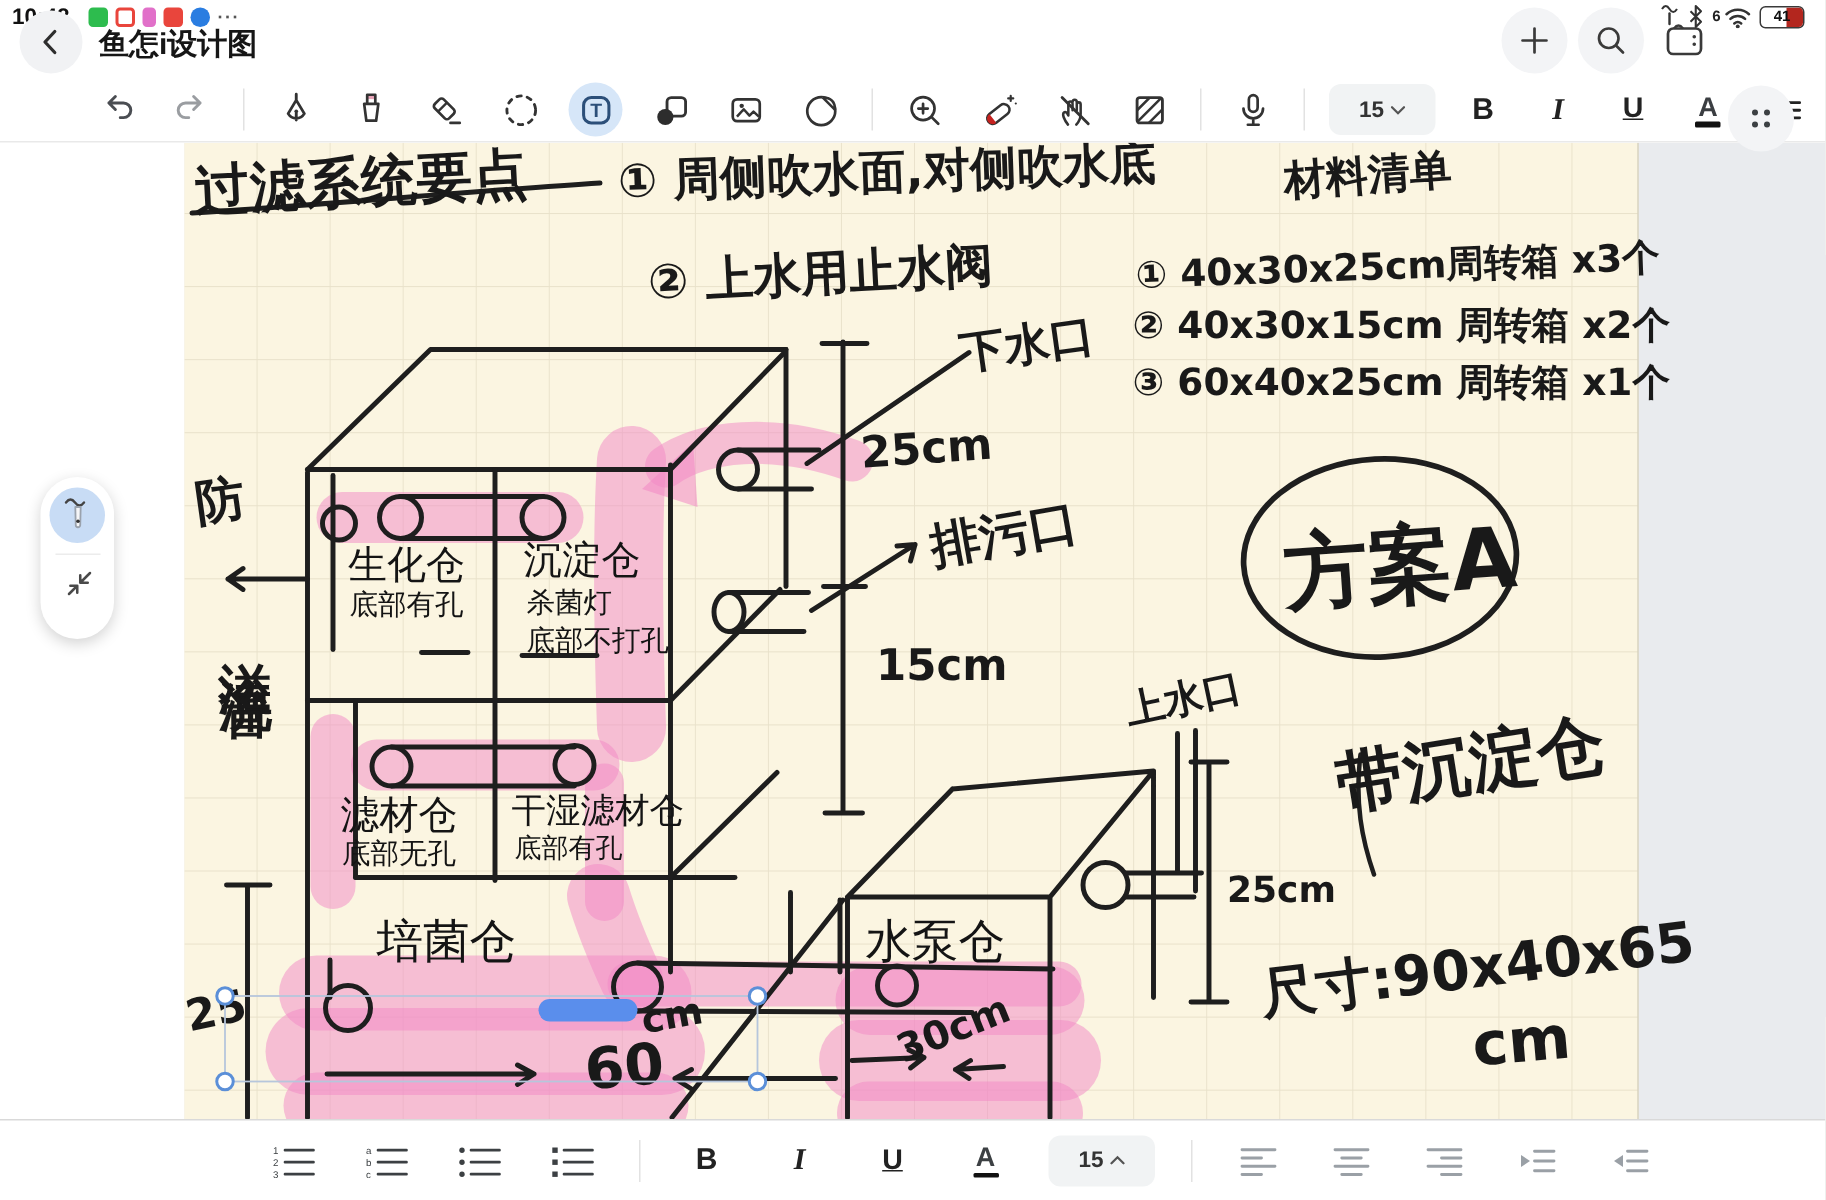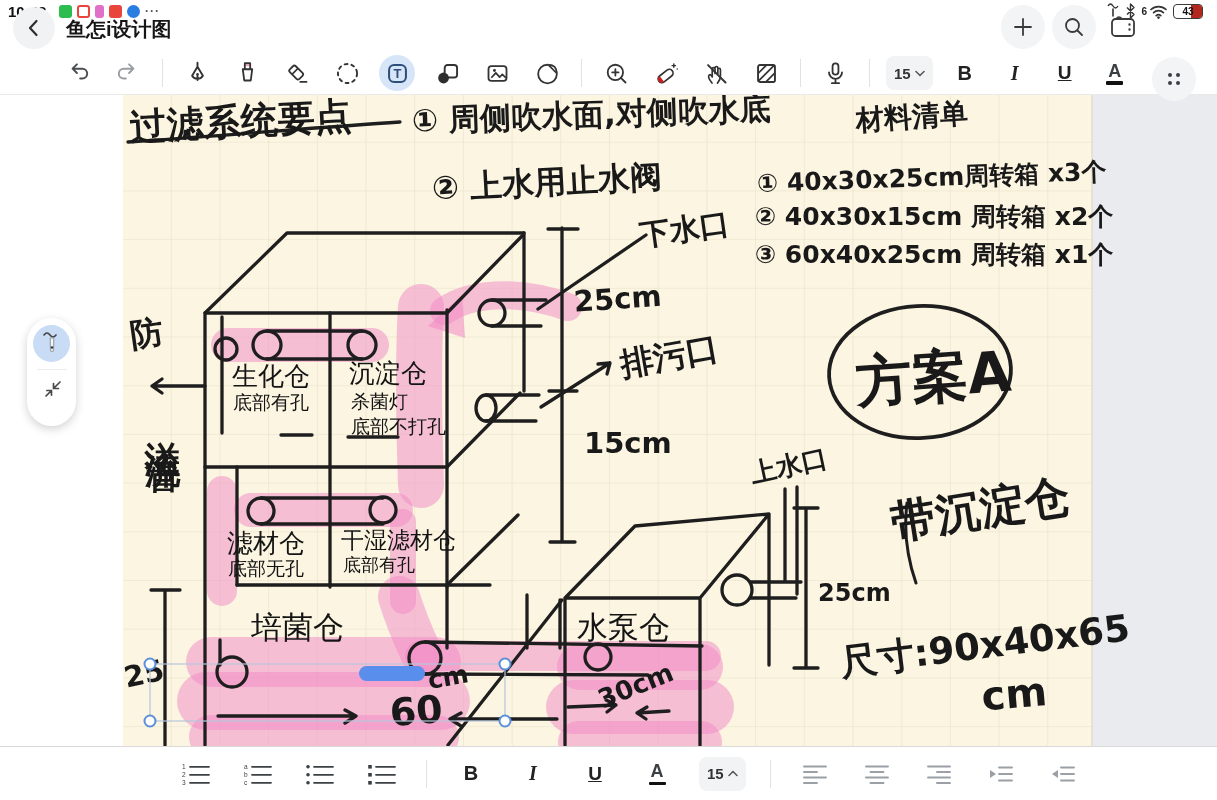--- a/index.html
+++ b/index.html
@@ -22,21 +22,21 @@
   .battery .fill{position:absolute;right:0;top:0;bottom:0;width:38%;background:#b3261e;}
   .battery .pct{position:relative;font-size:10px;font-weight:700;color:#111;z-index:1;}
   .net6{font-size:10px;font-weight:700;color:#222;margin-right:-3px;}
   
   .toolbar{position:absolute;top:52px;left:0;width:100%;height:43px;background:#fff;
            border-bottom:1px solid #e9e9e9;display:flex;align-items:center;padding-left:60px;gap:14px;z-index:5;}
   .icbtn{width:36px;height:36px;border-radius:50%;display:flex;align-items:center;justify-content:center;flex:0 0 auto;color:#3b3e42;}
   .icbtn.active{background:#d6e6f8;color:#28466b;}
   .tdiv{width:1px;height:28px;background:#e2e2e2;flex:0 0 auto;margin:0 2px;}
   .sizepill{height:34px;min-width:46px;border-radius:8px;background:#f1f3f4;display:flex;align-items:center;
-            justify-content:center;gap:4px;font-size:15px;font-weight:600;color:#333;padding:0 8px;flex:0 0 auto;}
+            justify-content:center;gap:4px;font-size:15px;font-weight:600;color:#333;padding:0 20px;flex:0 0 auto;}
   .fmt{font-size:20px;font-weight:800;color:#222;}
   .fmt.it{font-family:"Liberation Serif",serif;font-style:italic;font-weight:700;}
   .fmt.un{text-decoration:underline;font-weight:700;font-size:19px;}
   .colA{display:flex;flex-direction:column;align-items:center;line-height:1;}
   .colA .a{font-size:18px;font-weight:800;}
   .colA .bar{width:17px;height:3.5px;background:#111;margin-top:1.5px;border-radius:1px;}
   
   .bottombar{position:absolute;bottom:0;left:0;width:100%;height:54px;background:#fff;
              border-top:1px solid #d9d9d9;display:flex;align-items:center;padding-left:176px;gap:22px;z-index:5;}
   .bbtn{width:40px;height:36px;display:flex;align-items:center;justify-content:center;flex:0 0 auto;color:#3c4043;}
@@ -83,21 +83,21 @@
       <svg width="11" height="16" viewBox="0 0 11 16">
         <path d="M2 4.5 L9 11.5 L5.5 15 V1 L9 4.5 L2 11.5" fill="none" stroke="#333" stroke-width="1.4" stroke-linejoin="round"></path>
       </svg>
       <span class="net6">6</span>
       <svg width="19" height="15" viewBox="0 0 19 15">
         <path d="M2 5.5 a11 11 0 0 1 15 0 M4.6 8.6 a7.2 7.2 0 0 1 9.8 0 M7.2 11.6 a3.6 3.6 0 0 1 4.6 0" fill="none" stroke="#333" stroke-width="1.7" stroke-linecap="round"></path>
         <circle cx="9.5" cy="13.6" r="1.3" fill="#333"></circle>
       </svg>
       <div class="battery">
         <div class="fill"></div>
-        <span class="pct">43</span>
+        <span class="pct">41</span>
       </div>
     </div>
 
     <div class="circle-btn" style="left:1001px;top:5px;">
       <svg width="22" height="22" viewBox="0 0 22 22">
         <path d="M11 3 v16 M3 11 h16" stroke="#3a3a3a" stroke-width="1.8" stroke-linecap="round"></path>
       </svg>
     </div>
     <div class="circle-btn" style="left:1052px;top:5px;">
       <svg width="22" height="22" viewBox="0 0 22 22">

